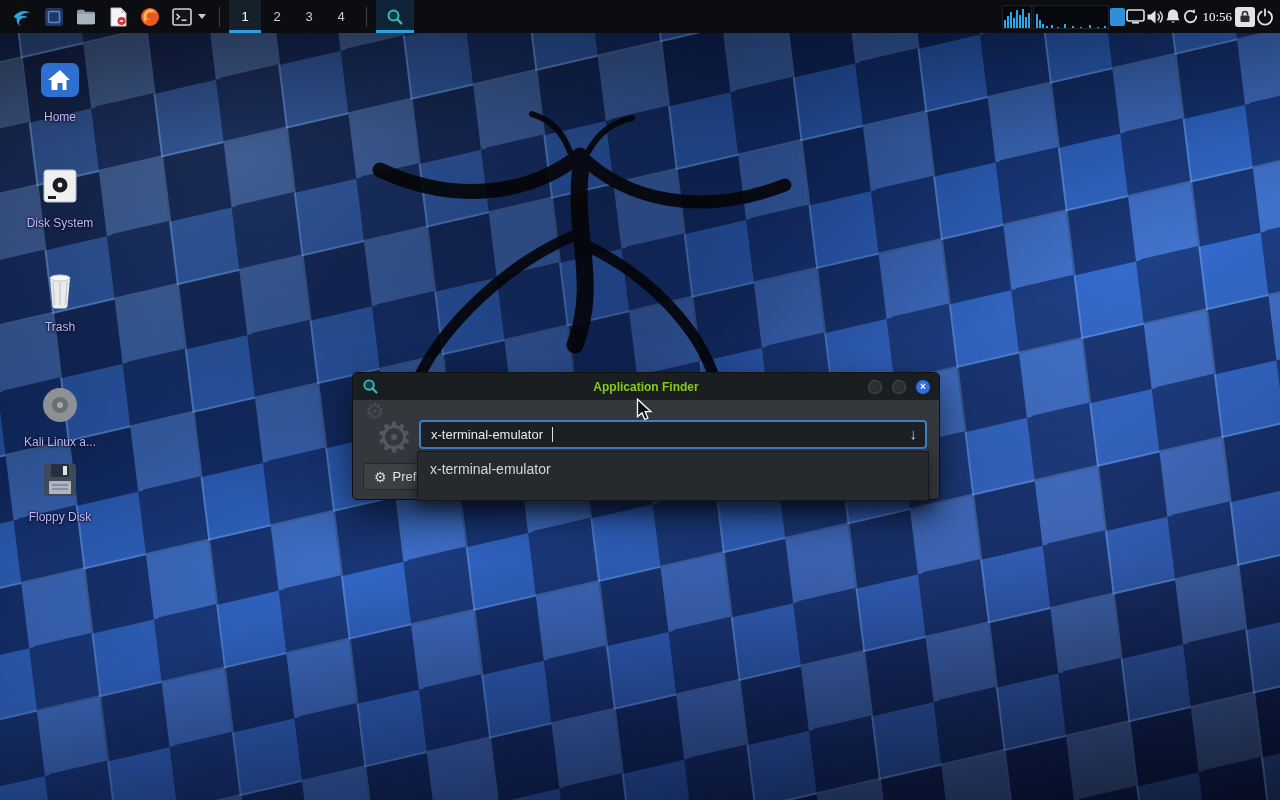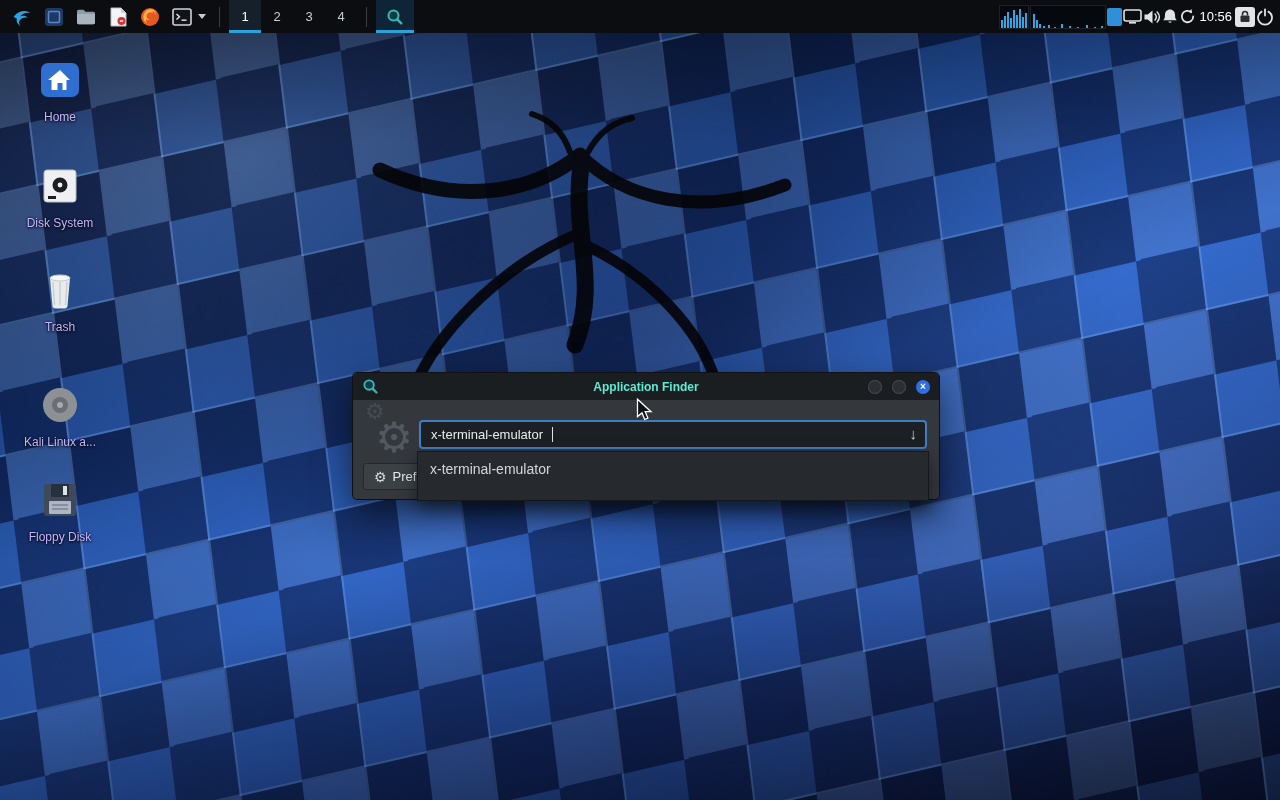--- a/index.html
+++ b/index.html
@@ -32,39 +32,39 @@
   .panel { position:absolute; top:0; left:0; right:0; height:33px; background:#0b0d10;
     display:flex; align-items:center; padding:0 6px; z-index:50; }
   .p-btn { width:26px; height:26px; margin:0 3px; display:flex; align-items:center; justify-content:center; border-radius:3px; cursor:pointer; }
   .chev { width:0; height:0; border-left:4px solid transparent; border-right:4px solid transparent; border-top:5px solid #c8ccd1; margin:0 4px 0 0; cursor:pointer; }
   .sep { width:1px; height:20px; background:#3a3f45; margin:0 9px; }
   .ws { width:32px; height:33px; display:flex; align-items:center; justify-content:center;
     color:#c9cdd2; font-size:13px; border-bottom:3px solid transparent; padding-top:3px; cursor:pointer; }
   .ws.active { border-bottom-color:#2aa3dd; background:#15202b; color:#ffffff; }
   .task { width:38px; height:33px; display:flex; align-items:center; justify-content:center;
     border-bottom:3px solid #2aa3dd; padding-top:3px; background:#102437; cursor:pointer; }
-  .tray { margin-left:auto; display:flex; align-items:center; gap:1px; }
+  .tray { margin-left:auto; display:flex; align-items:center; gap:1px;font-family:Liberation Serif, serif; }
   .graph { background:#05080c; border:1px solid #1c2127; height:24px; display:block; }
   .blue-block { width:15px; height:18px; background:#2f8fd8; border-radius:2px; }
   .clock { color:#ffffff; font-size:13px; padding:0 2px; cursor:pointer; }
   .lock-badge { width:20px; height:20px; background:#e2e4e6; border-radius:3px; display:flex; align-items:center; justify-content:center; cursor:pointer; }
   .tray-ic { display:flex; align-items:center; justify-content:center; cursor:pointer; }
 
   
   .dicon { position:absolute; left:16px; width:88px; text-align:center; cursor:pointer; }
   .dicon .ic { width:48px; height:48px; margin:0 auto 6px; display:flex; align-items:center; justify-content:center; }
   .dicon .lbl { color:#c4b5fd; font-size:12px; text-shadow:0 1px 3px rgba(0,0,0,.95), 0 0 2px rgba(0,0,0,.8); white-space:nowrap; }
 
   
   .finder { position:absolute; left:352px; top:372px; width:588px; height:128px;
     background:#34383d; border:1px solid #0f1113; border-radius:5px;
     box-shadow:0 14px 36px rgba(0,0,0,.55); z-index:30; }
   .titlebar { height:27px; background:#1b1e21; border-radius:5px 5px 0 0;
     display:flex; align-items:center; padding:0 9px; position:relative; }
-  .t-title { position:absolute; left:0; right:0; text-align:center; font-weight:bold; font-size:12px; color:#5eead4; pointer-events:none; }
+  .t-title { position:absolute; left:0; right:0; text-align:center; font-weight:bold; font-size:12px; color:#84cc16; pointer-events:none; }
   .t-btns { margin-left:auto; display:flex; gap:10px; z-index:2; }
   .wbtn { width:14px; height:14px; border-radius:50%; background:#2b2f34; box-shadow:inset 0 0 0 1px #43484e; cursor:pointer; }
   .wbtn.close { background:#2e6fe6; box-shadow:none; color:#fff; font-size:10px; line-height:14px;
     display:flex; align-items:center; justify-content:center; font-weight:bold; }
   .gears { position:absolute; left:8px; top:30px; width:58px; height:58px; color:#4d545b; }
   .gear-big { position:absolute; right:6px; bottom:2px; font-size:42px; line-height:1; color:#515860; }
   .gear-small { position:absolute; left:4px; top:-2px; font-size:22px; line-height:1; color:#454b52; }
   .search { position:absolute; left:66px; right:12px; top:47px; height:29px; background:#1c1f23;
     border:2px solid #3f7ec2; border-radius:4px; display:flex; align-items:center;
     padding:0 28px 0 10px; color:#e9ebed; font-size:13px; cursor:text; }
@@ -289,21 +289,21 @@
     <svg width="40" height="40" viewBox="0 0 40 40">
       <circle cx="20" cy="20" r="17" fill="#8d9196"></circle>
       <circle cx="20" cy="20" r="9" fill="#6e7control3" opacity="0"></circle>
       <circle cx="20" cy="20" r="8" fill="#6b6f74"></circle>
       <circle cx="20" cy="20" r="3" fill="#a7abaf"></circle>
     </svg>
   </div>
   <div class="lbl">Kali Linux a...</div>
 </div>
 
-<div class="dicon" style="top:476px">
+<div class="dicon" style="top:456px">
   <div class="ic">
     <svg width="40" height="40" viewBox="0 0 40 40">
       <rect x="4" y="4" width="32" height="32" rx="3" fill="#3e4a5a"></rect>
       <rect x="11" y="4" width="18" height="13" rx="1" fill="#27303d"></rect>
       <rect x="23" y="6" width="4" height="9" fill="#dfe3e6"></rect>
       <rect x="9" y="21" width="22" height="13" rx="1" fill="#aeb6c2"></rect>
       <path d="M12 25h16M12 29h16" stroke="#7c8染violet491" stroke-width="0"></path>
       <path d="M12 25h16M12 29h16" stroke="#7c8491" stroke-width="1.4"></path>
     </svg>
   </div>

